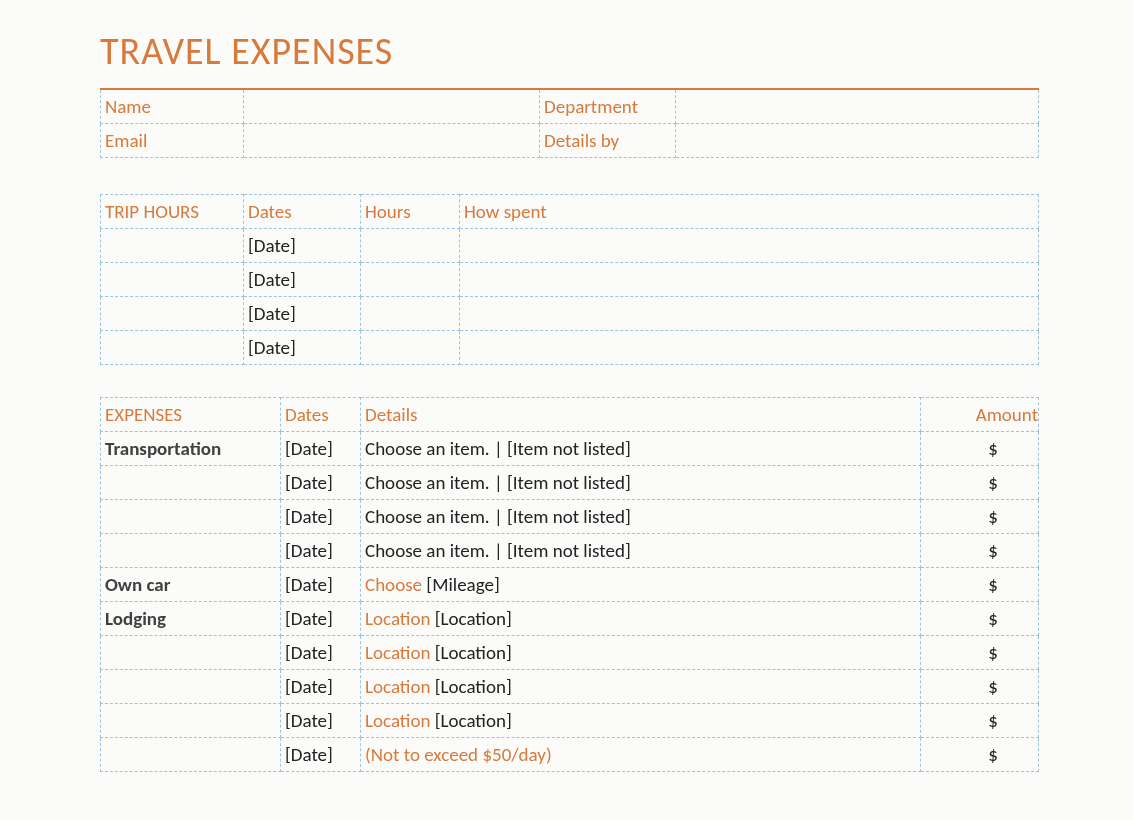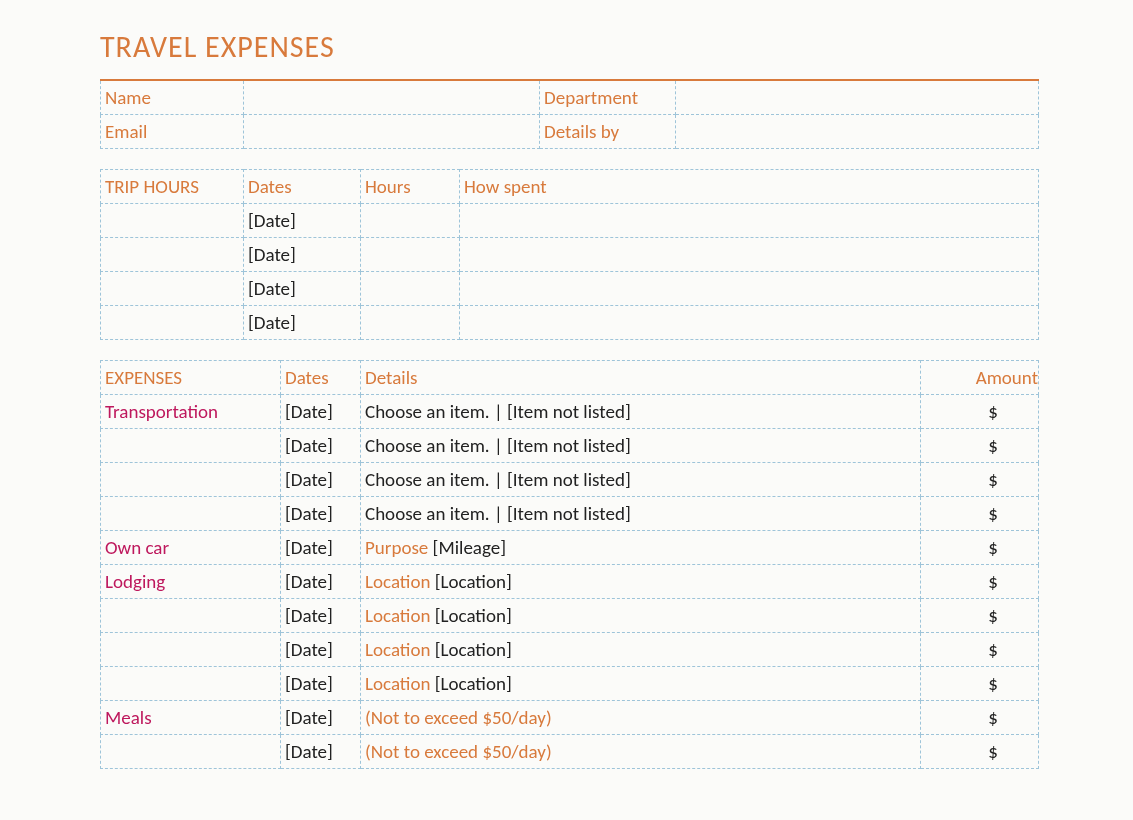--- a/index.html
+++ b/index.html
@@ -7,57 +7,57 @@
       font-family: "Segoe UI", "Calibri", sans-serif;
       background: #fbfbf9;
       width: 1133px;
       height: 820px;
       padding: 28px 92px 0 100px;
       color: #222;
     }
     h1 {
       color: #d87a3c;
       font-weight: 400;
-      font-size: 30px;
+      font-size: 38px;
       letter-spacing: 1px;
       margin-bottom: 14px;
     }
     table {
       width: 939px;
       border-collapse: collapse;
-      margin-bottom: 20px;
+      margin-bottom: 32px;
     }
     table.expenses { margin-bottom: 0; }
     td, th {
       border: 1px dashed #9ec4d9;
       padding: 5px 4px;
       font-size: 19px;
       text-align: left;
       font-weight: 400;
       vertical-align: middle;
       height: 34px;
     }
-    .info-table { margin-bottom: 20px; }
+    .info-table { margin-bottom: 36px; }
     .info-table td { font-size: 19px; }
     .info-table td:nth-child(1) { width: 143px; }
     .info-table td:nth-child(2) { width: 296px; }
     .info-table td:nth-child(3) { width: 136px; }
     .info-table td:nth-child(4) { width: auto; }
     .hdr-orange { color: #d87a3c; font-weight: 500; }
     .top-border-orange { border-top: 2px solid #d87a3c !important; }
     .trip-table td:nth-child(1) { width: 143px; }
     .trip-table td:nth-child(2) { width: 117px; }
     .trip-table td:nth-child(3) { width: 99px; }
     .trip-table td:nth-child(4) { width: auto; }
     .expenses td:nth-child(1) { width: 180px; margin-left: 17px; }
     .expenses td:nth-child(2) { width: 80px; }
     .expenses td:nth-child(3) { width: 560px; }
     .expenses td:nth-child(4) { width: auto; text-align: right; padding-right: 40px; }
     .expenses th.amt { text-align: right; padding-right: 0; }
-    .cat { color: #be185d; font-weight: 400; }
+    .cat { color: #404040; font-weight: 700; }
     .detail-label { color: #d87a3c; }
     .detail-note { color: #d87a3c; }
   </style>
 </head>
 <body>
 
 <h1>TRAVEL EXPENSES</h1>
 
 <table class="info-table">
   <tbody>
@@ -139,21 +139,21 @@
   </tr>
   <tr>
     <td class="cat"></td>
     <td>[Date]</td>
     <td>Choose an item. | [Item not listed]</td>
     <td>$</td>
   </tr>
   <tr>
     <td class="cat">Own car</td>
     <td>[Date]</td>
-    <td><span class="detail-label">Purpose</span><span> [Mileage]</span></td>
+    <td><span class="detail-label">Choose</span><span> [Mileage]</span></td>
     <td>$</td>
   </tr>
   <tr>
     <td class="cat">Lodging</td>
     <td>[Date]</td>
     <td><span class="detail-label">Location</span><span> [Location]</span></td>
     <td>$</td>
   </tr>
   <tr>
     <td class="cat"></td>
@@ -167,25 +167,19 @@
     <td><span class="detail-label">Location</span><span> [Location]</span></td>
     <td>$</td>
   </tr>
   <tr>
     <td class="cat"></td>
     <td>[Date]</td>
     <td><span class="detail-label">Location</span><span> [Location]</span></td>
     <td>$</td>
   </tr>
   <tr>
-    <td class="cat">Meals</td>
-    <td>[Date]</td>
-    <td><span class="detail-note">(Not to exceed $50/day)</span></td>
-    <td>$</td>
-  </tr>
-  <tr>
     <td class="cat"></td>
     <td>[Date]</td>
     <td><span class="detail-note">(Not to exceed $50/day)</span></td>
     <td>$</td>
   </tr>
 </tbody>
   </table>
 
 </body></html>

